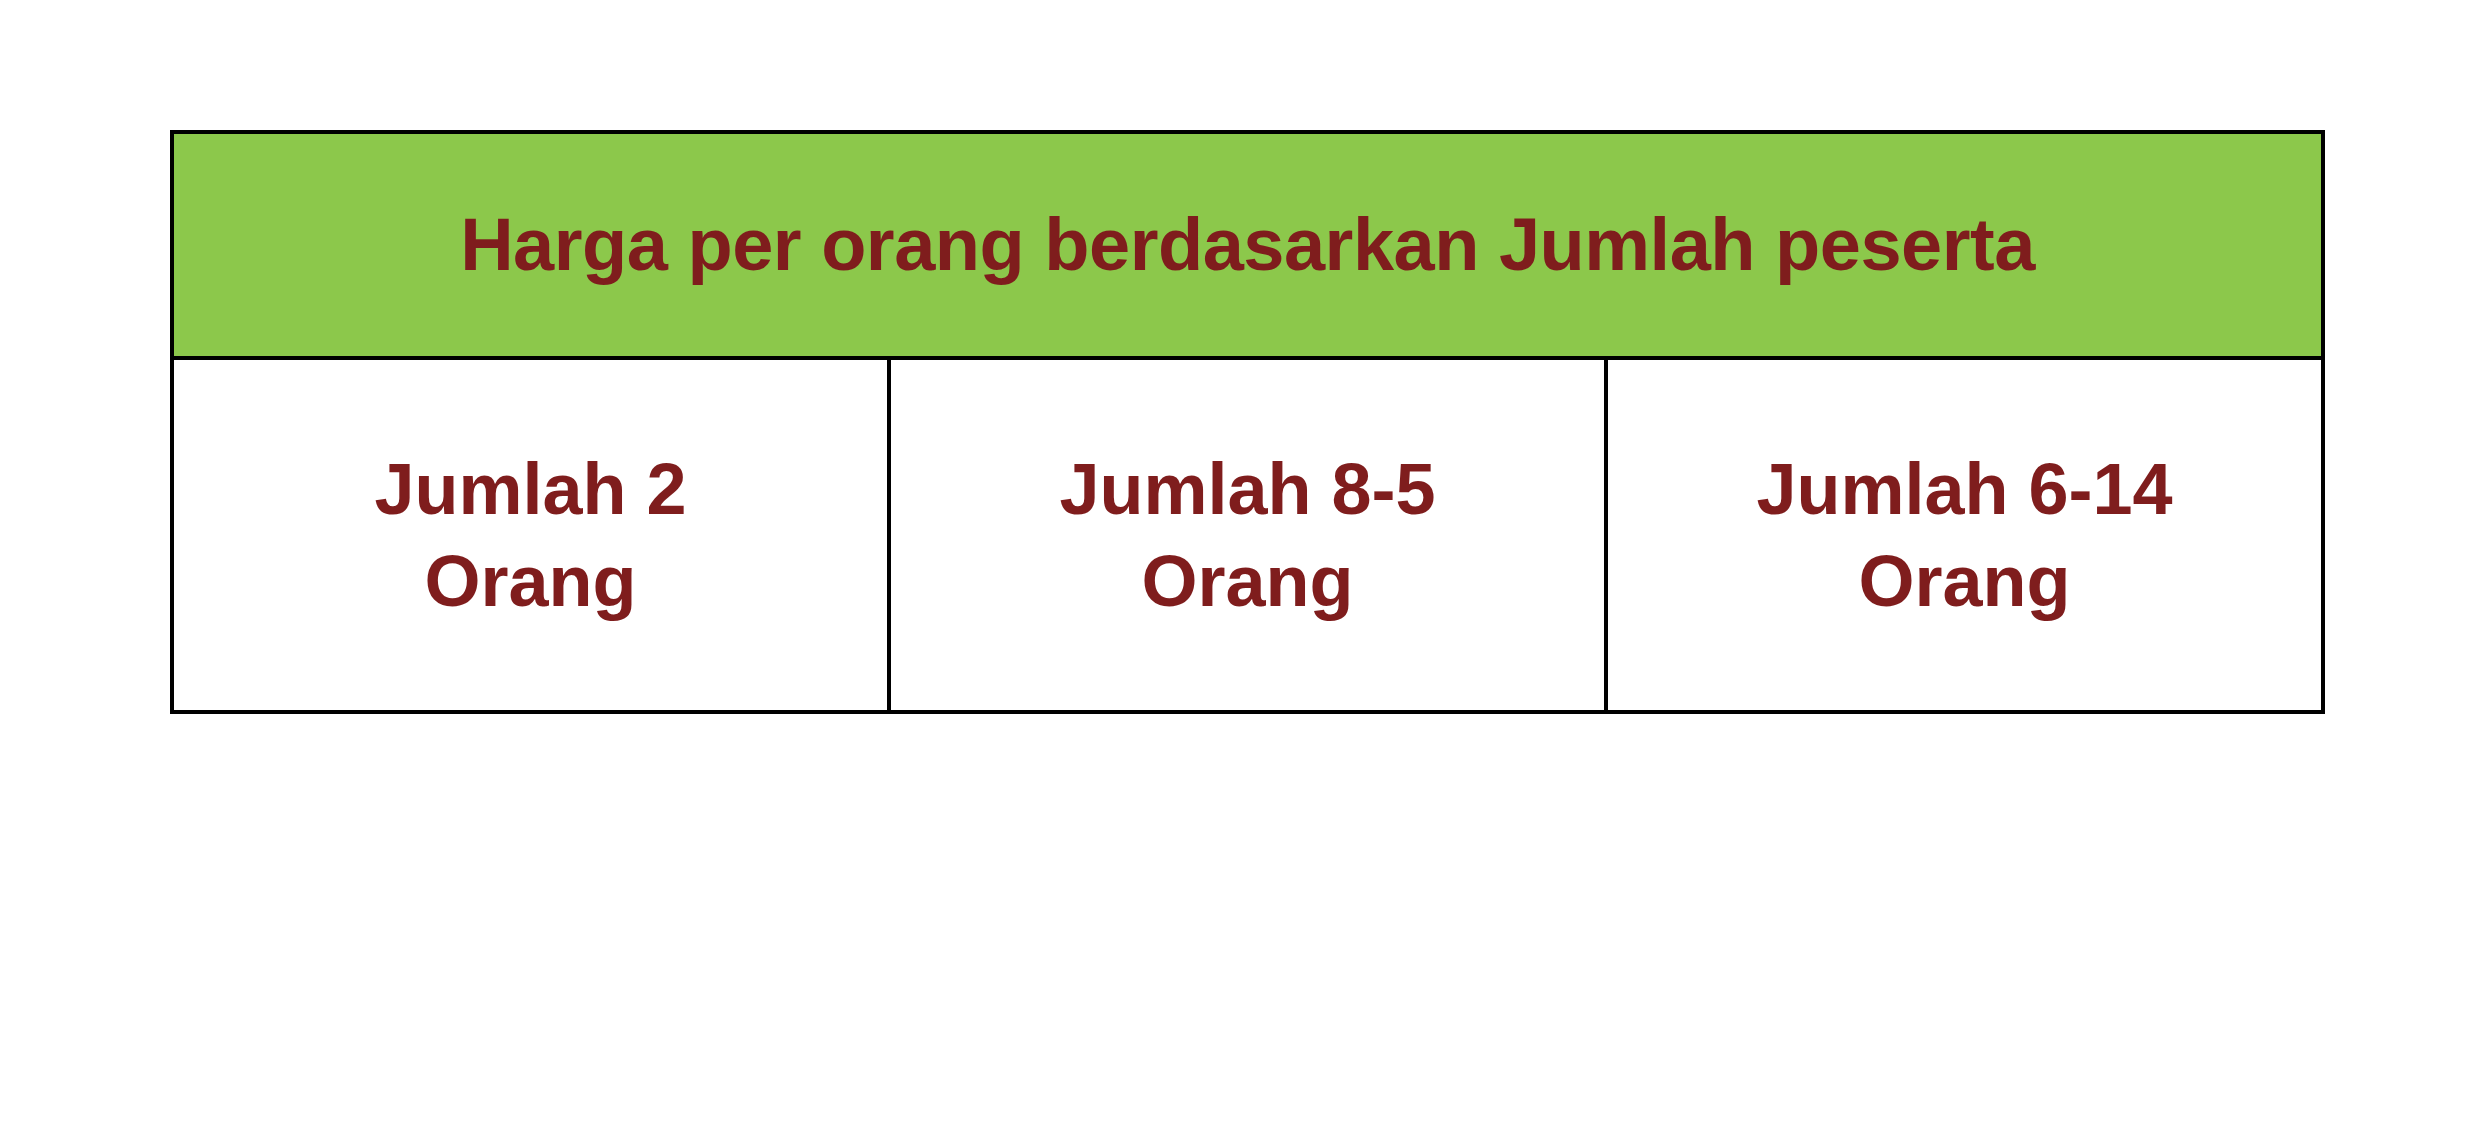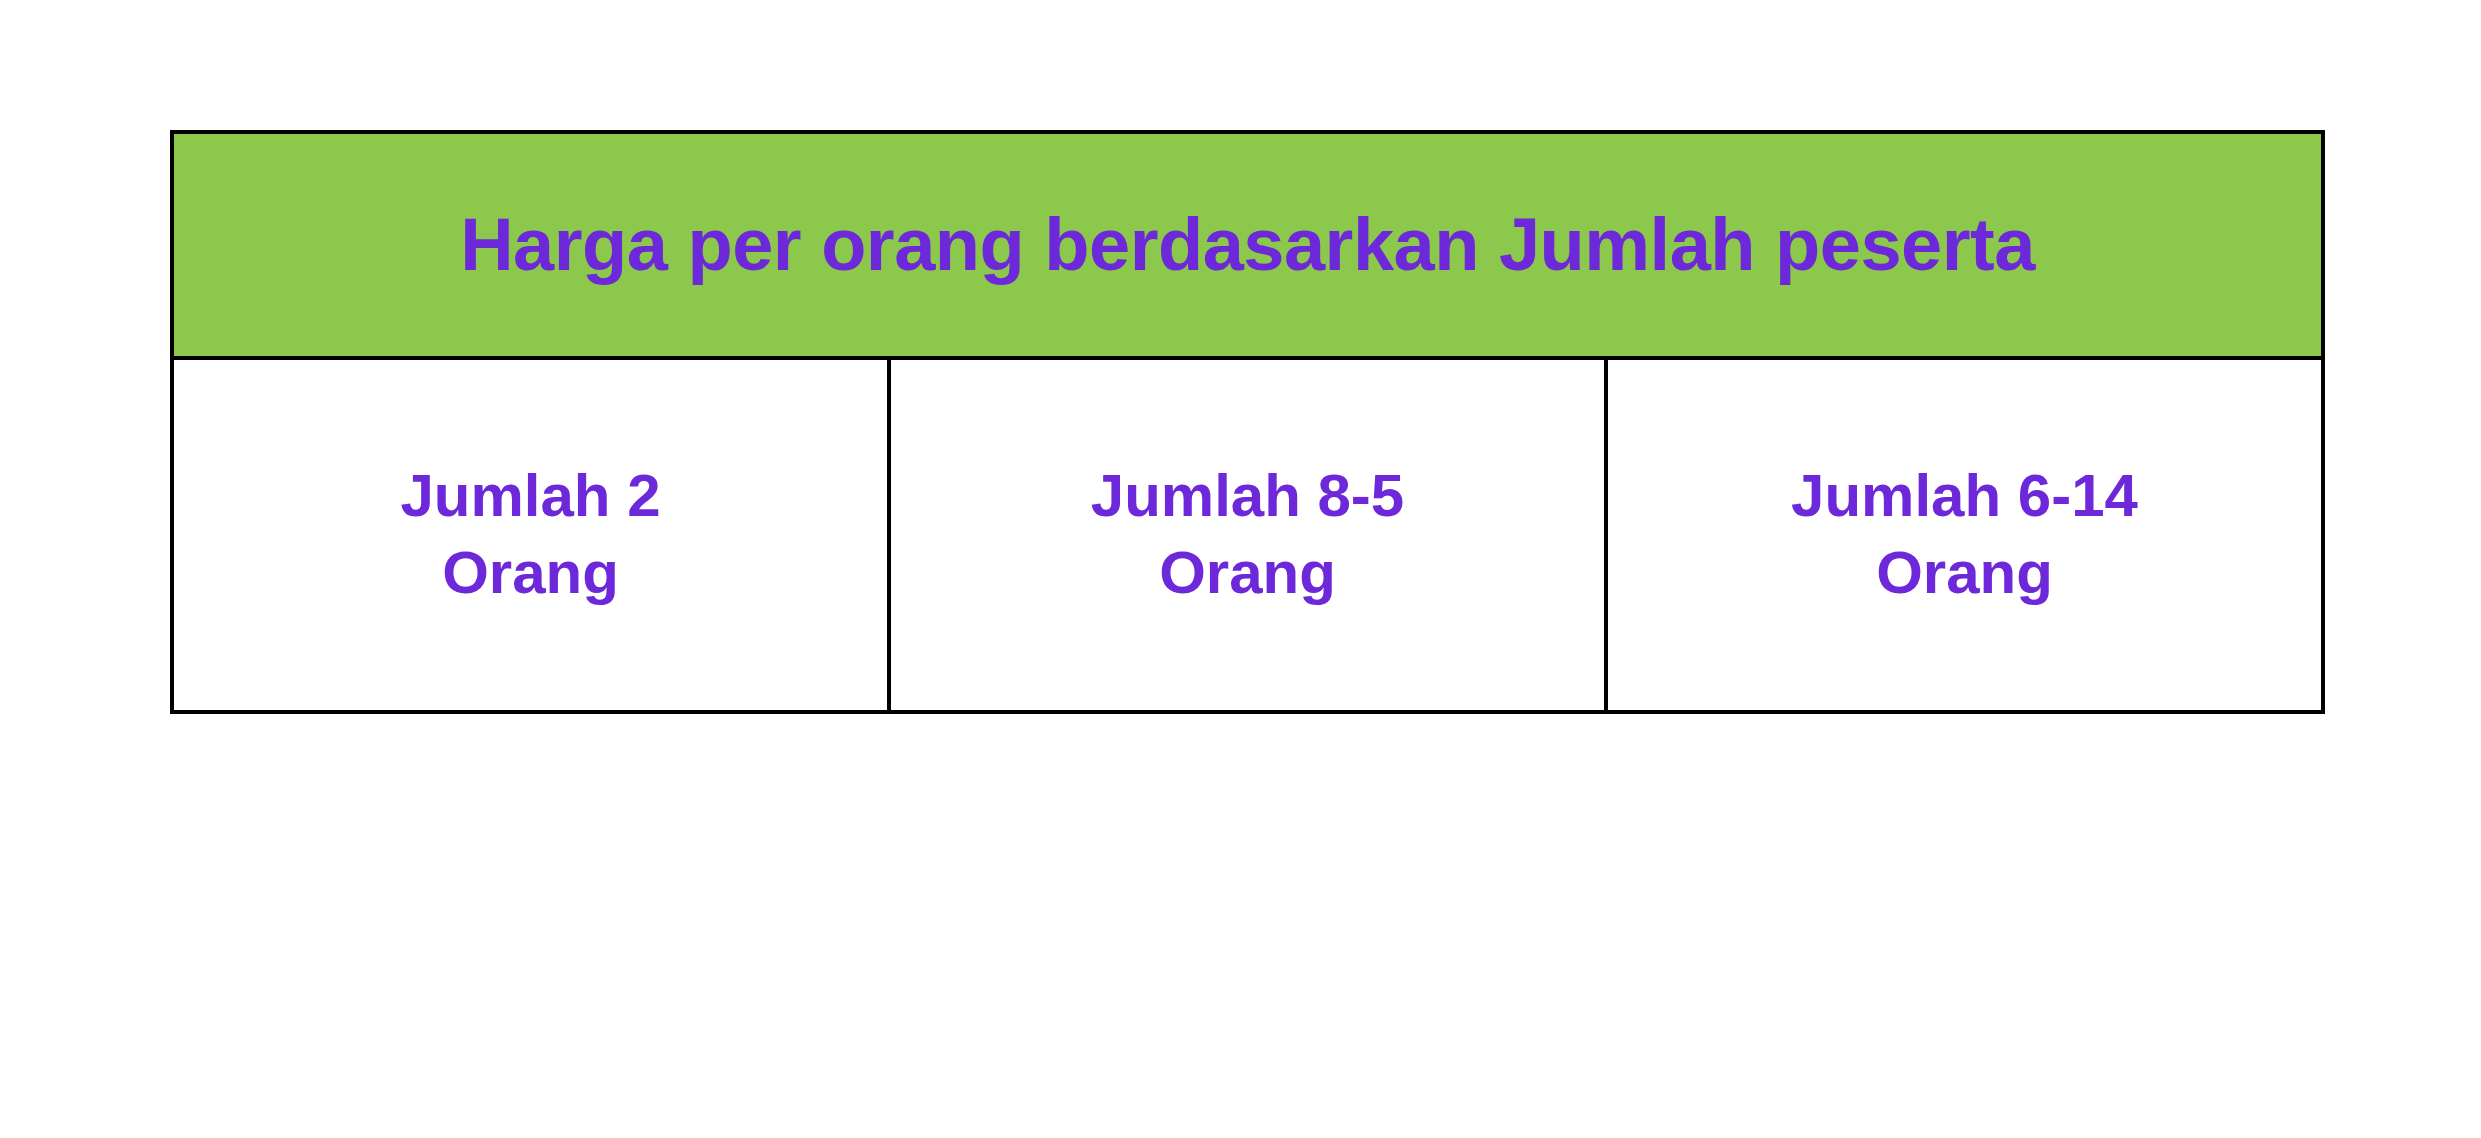--- a/index.html
+++ b/index.html
@@ -27,37 +27,37 @@
     top: 130px;
     width: 2155px;
     border-collapse: collapse;
     table-layout: fixed;
   }
 
   .price-table td {
     border: 4px solid #000000;
     text-align: center;
     vertical-align: middle;
-    color: #6d28d9;
+    color: #7f1d1d;
     font-weight: bold;
     padding: 0;
   }
 
   .title-cell {
     background: #8cc84b;
     height: 222px;
     font-size: 74px;
     letter-spacing: -0.5px;
     line-height: 1.1;
   }
 
   .header-cell {
     background: #ffffff;
     height: 350px;
-    font-size: 60px;
+    font-size: 72px;
     line-height: 1.28;
     padding: 0 18px;
   }
 
   .price-cell {
     background: #ffffff;
     height: 290px;
     font-size: 74px;
     line-height: 1.2;
     padding: 0 18px;

